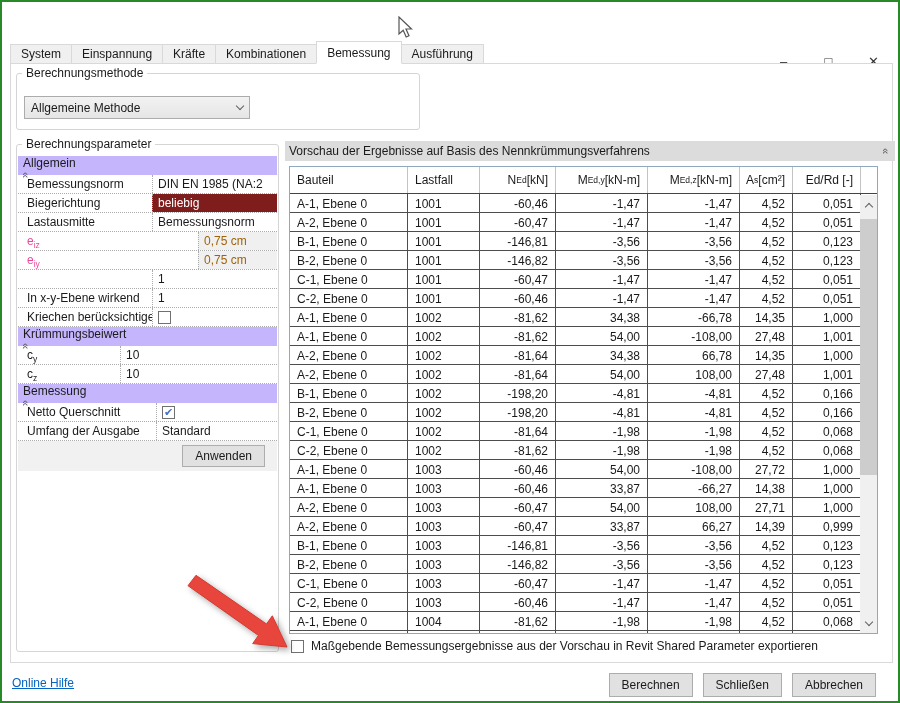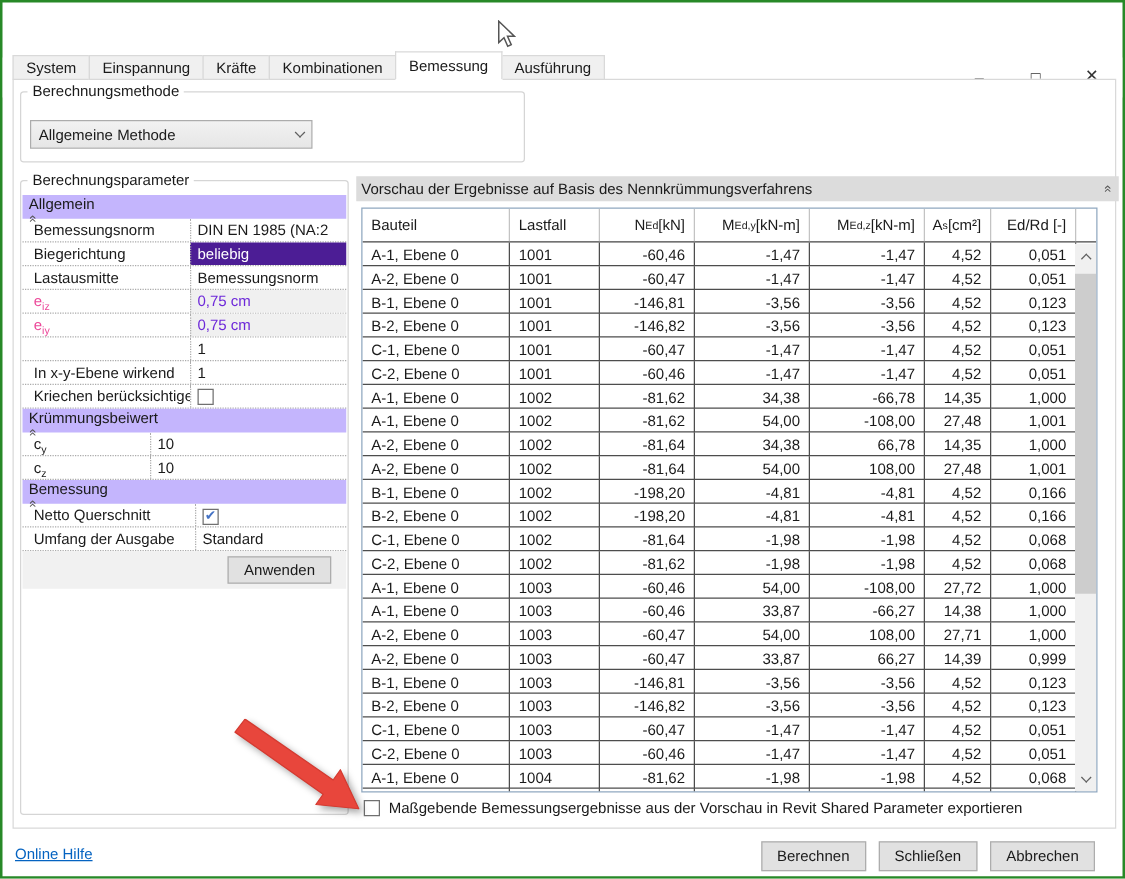--- a/index.html
+++ b/index.html
@@ -34,22 +34,22 @@
 
   
   .pgrid { position:absolute; left:16px; top:154px; width:259px; background:#fff; }
   .pg-section { height:19px; background:#c4b5fd; display:flex; align-items:flex-start; padding:0 4px 0 5px;flex-direction:column; }
   .pg-sec-label { flex:1; }
   .pin { display:inline-block; transform:rotate(90deg); font-size:11px; color:#555; line-height:10px; }
   .pg-row { height:19px; display:flex; border-bottom:1px dotted #ababab; align-items:stretch; }
   .pg-label { padding:2px 2px 0 9px; overflow:hidden; white-space:nowrap; }
   .pg-label.dis { color:#ec4899; }
   .pg-value { flex:1; border-left:1px dotted #ababab; padding:2px 2px 0 5px; overflow:hidden; white-space:nowrap; }
-  .pg-value.selected { background:#4c1d95; color:#fff; }
-  .pg-value.disabled { background:#f0f0f0; color:#6d28d9; }
+  .pg-value.selected { background:#7f1d1d; color:#fff; }
+  .pg-value.disabled { background:#f0f0f0; color:#a16207;margin-left:46px; }
   sub { font-size:8.5px; }
   .cb { display:inline-block; width:13px; height:13px; border:1px solid #707070; background:#fff; font-size:11px; line-height:11px; text-align:center; color:#4472c4; margin-top:1px; }
   .apply-strip { height:30px; background:#f1f1f1; display:flex; align-items:center; justify-content:flex-end; padding-right:12px; }
   .btn { border:1px solid #adadad; background:#e1e1e1; padding:3px 12px; font-size:12px; color:#1a1a1a; font-family:inherit; }
 
   
   .preview-header { position:absolute; left:283px; top:139px; width:610px; height:20px; background:#dcdcdc; display:flex; align-items:center; padding:0 6px 0 4px; }
   .preview-header .t { flex:1; }
 
   

